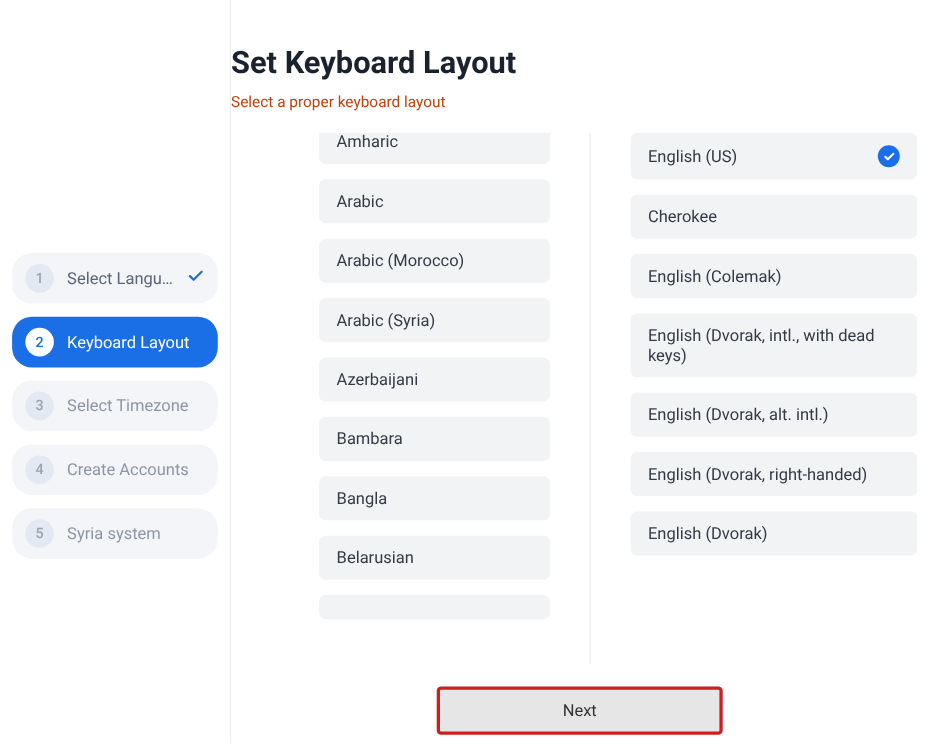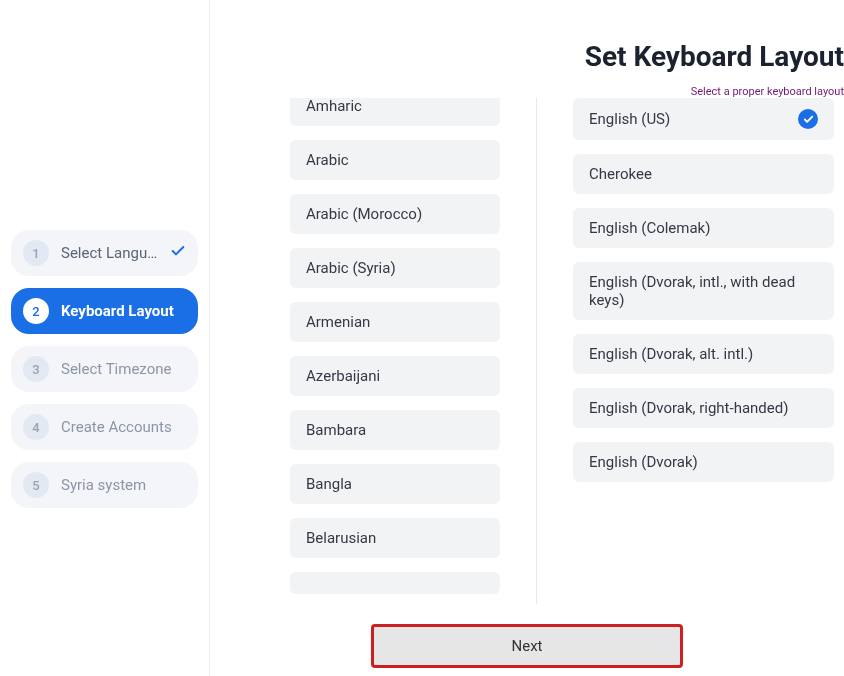--- a/index.html
+++ b/index.html
@@ -58,50 +58,51 @@
     .step-label {
       font-size: 15px;
       color: #8d96a6;
       white-space: nowrap;
       overflow: hidden;
       text-overflow: ellipsis;
       flex: 1;
     }
     .step-item.active .step-label {
       color: #fff;
-      font-weight: 700;
+      font-weight: 400;
     }
     .step-item.done .step-label {
       color: #5a6576;
     }
     .step-check {
       margin-left: auto;
       color: #1a6ee6;
       flex-shrink: 0;
     }
 
     .main {
       flex: 1;
       display: flex;
       flex-direction: column;
       padding-top: 40px;
       position: relative;
     }
     .header {
-      text-align: right;
+      text-align: left;
+      margin-bottom: 20px;
     }
     .title {
       font-size: 28px;
       font-weight: 700;
       color: #1a2230;
       margin-bottom: 12px;
     }
     .subtitle {
-      font-size: 11px;
-      color: #701a75;
+      font-size: 14px;
+      color: #c2410c;
     }
     .lists {
       display: flex;
       flex: 1;
       overflow: hidden;
       padding: 0 10px 0 80px;
       gap: 36px;
     }
     .col {
       flex: 1;
@@ -144,21 +145,21 @@
       width: 1px;
       background: #e5e8ed;
     }
     .footer {
       padding: 20px 0 8px;
       display: flex;
       justify-content: center;
       background: #fff;
     }
     .next-btn {
-      width: 312px;
+      width: 260px;
       padding: 10px 0;
       background: #e6e6e6;
       border: 3px solid #cc1f1f;
       border-radius: 4px;
       font-size: 15px;
       color: #333;
       cursor: pointer;
       text-align: center;
     }
   </style>
@@ -205,23 +206,20 @@
         <div class="list-item">
           <span>Arabic</span>
         </div>
         <div class="list-item">
           <span>Arabic (Morocco)</span>
         </div>
         <div class="list-item">
           <span>Arabic (Syria)</span>
         </div>
         <div class="list-item">
-          <span>Armenian</span>
-        </div>
-        <div class="list-item">
           <span>Azerbaijani</span>
         </div>
         <div class="list-item">
           <span>Bambara</span>
         </div>
         <div class="list-item">
           <span>Bangla</span>
         </div>
         <div class="list-item">
           <span>Belarusian</span>

